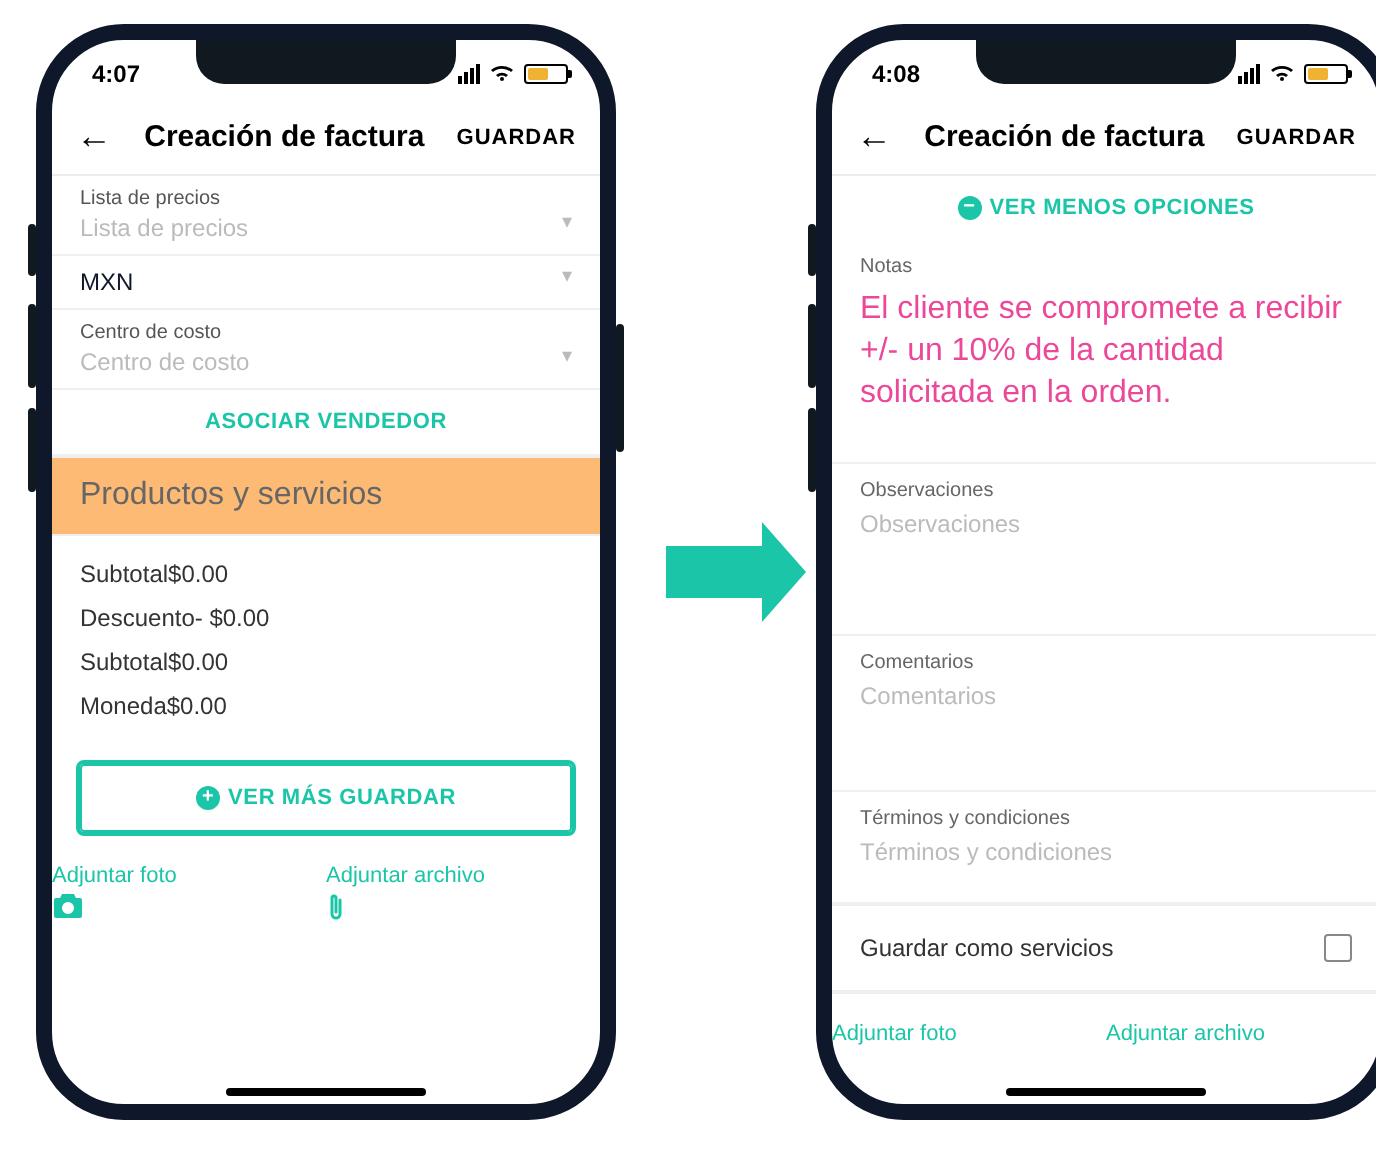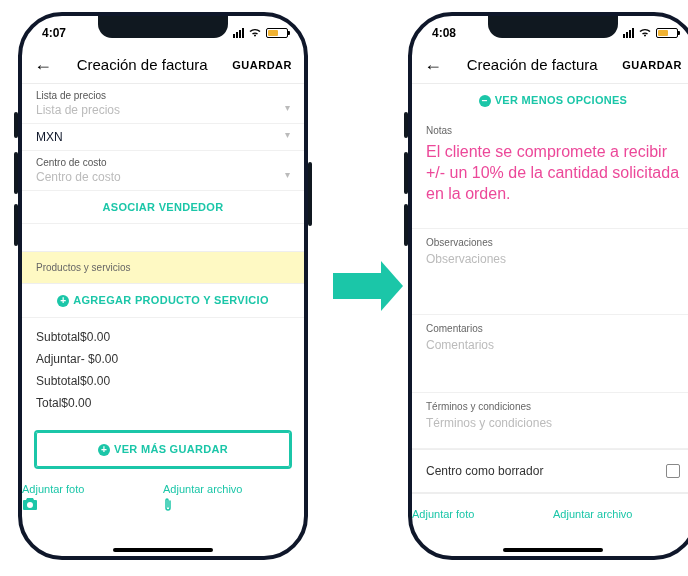--- a/index.html
+++ b/index.html
@@ -2,21 +2,21 @@
 <html><head>
 <meta charset="utf-8">
 <style>
   * { box-sizing: border-box; margin: 0; padding: 0; font-family: -apple-system, BlinkMacSystemFont, 'Segoe UI', Arial, sans-serif; }
   body { background: #fff; width: 688px; height: 576px; position: relative; }
   .canvas { display: flex; align-items: center; justify-content: space-between; padding: 12px 18px; gap: 10px; }
 
   .phone {
     width: 290px; height: 548px;
     background: #fff;
-    border: 4px solid #0f172a;
+    border: 8px solid #0f172a;
     border-radius: 44px;
     position: relative;
     overflow: hidden;
     display: flex; flex-direction: column;
   }
   .notch {
     position: absolute; top: 0; left: 50%; transform: translateX(-50%);
     width: 130px; height: 22px; background: #101820;
     border-bottom-left-radius: 14px; border-bottom-right-radius: 14px;
     z-index: 20;
@@ -40,41 +40,41 @@
   .signal span:nth-child(3){height:8px} .signal span:nth-child(4){height:10px}
   .battery { width: 22px; height: 10px; border:1px solid #000; border-radius:2px; position:relative; display:flex; align-items:center; }
   .battery::after { content:''; position:absolute; right:-3px; top:2px; width:2px; height:4px; background:#000; border-radius:0 1px 1px 0; }
   .battery .fill { background:#f0b232; height:6px; width:10px; margin-left:1px; border-radius:1px; }
 
   .appbar {
     display:flex; align-items:center; justify-content:space-between;
     padding: 8px 12px; border-bottom: 1px solid #ececec;
   }
   .appbar .back { font-size:18px; width:18px; }
-  .appbar .title { font-size:15px; font-weight:400; }
+  .appbar .title { font-size:15px; font-weight:700; }
   .appbar .action { font-size:11px; font-weight:600; letter-spacing:.5px; }
 
   .scroll { flex:1; overflow-y:auto; }
   .scroll::-webkit-scrollbar { width: 4px; }
   .scroll::-webkit-scrollbar-thumb { background: #999; border-radius: 2px; }
 
   .field { padding: 6px 14px 2px; border-bottom: 1px solid #f0f0f0; position:relative; }
   .field .lbl { font-size:10px; color:#555; margin-bottom:2px; }
   .field .val { font-size:12px; color:#0f172a; padding-bottom:4px; }
   .field .ph { color:#bbb; }
   .field .chev { position:absolute; right:14px; bottom:10px; color:#bbb; font-size:10px; }
 
   .link-row {
     text-align:center; padding:10px 0; color:#1bc6a8; font-size:11px; font-weight:700; letter-spacing:.3px;
     border-bottom: 1px solid #f0f0f0;
   }
   .plus-circ { display:inline-block; width:12px; height:12px; border-radius:50%; background:#1bc6a8; color:#fff; font-size:10px; line-height:12px; text-align:center; margin-right:4px; vertical-align:middle; }
   .minus-circ { display:inline-block; width:12px; height:12px; border-radius:50%; background:#1bc6a8; color:#fff; font-size:10px; line-height:12px; text-align:center; margin-right:4px; vertical-align:middle; }
 
-  .section-hdr { background:#fef9c3; padding:10px 14px; font-size:10px; color:#666; border-top:1px solid #eee; border-bottom:1px solid #eee;margin-top:27px; }
+  .section-hdr { background:#fdba74; padding:10px 14px; font-size:16px; color:#666; border-top:1px solid #eee; border-bottom:1px solid #eee; }
 
   .totals { padding: 8px 14px; }
   .totals .row { display:flex; justify-content:flex-start; font-size:12px; padding:4px 0; color:#333; }
 
   .more-btn {
     margin: 10px 14px; border:1.5px solid #1bc6a8; text-align:center;
     padding:10px 0; color:#1bc6a8; font-size:11px; font-weight:600; letter-spacing:.3px;
   }
   .highlight { box-shadow: 0 0 0 2px #1bc6a8; border-radius:2px; }
 
@@ -165,39 +165,36 @@
           <div class="val ph">Centro de costo</div>
           <span class="chev">▾</span>
         </div>
 
         <div class="link-row">
           <span>ASOCIAR VENDEDOR</span>
         </div>
 
         <div class="section-hdr">Productos y servicios</div>
 
-        <div class="link-row">
-          <span class="plus-circ">+</span><span>AGREGAR PRODUCTO Y SERVICIO</span>
-        </div>
 
         <div class="totals">
           <div class="row">
               <span>Subtotal</span>
               <span>$0.00</span>
             </div>
           <div class="row">
-              <span>Adjuntar</span>
+              <span>Descuento</span>
               <span>- $0.00</span>
             </div>
           <div class="row">
               <span>Subtotal</span>
               <span>$0.00</span>
             </div>
           <div class="row">
-              <span>Total</span>
+              <span>Moneda</span>
               <span>$0.00</span>
             </div>
         </div>
 
         <div class="more-btn highlight">
           <span class="plus-circ">+</span><span>VER MÁS GUARDAR</span>
         </div>
 
         <div class="attach-row">
           <div class="attach-col">
@@ -281,21 +278,21 @@
           <div class="lbl">Comentarios</div>
           <div class="ph">Comentarios</div>
         </div>
 
         <div class="big-field" style="">
           <div class="lbl">Términos y condiciones</div>
           <div class="ph">Términos y condiciones</div>
         </div>
 
         <div class="draft-row">
-          <span class="t">Centro como borrador</span>
+          <span class="t">Guardar como servicios</span>
           <span class="cb"></span>
         </div>
 
         <div class="attach-row bordered">
           <div class="attach-col">
             <span class="txt">Adjuntar foto</span>
           </div>
           <div class="attach-col">
             <span class="txt">Adjuntar archivo</span>
           </div>

